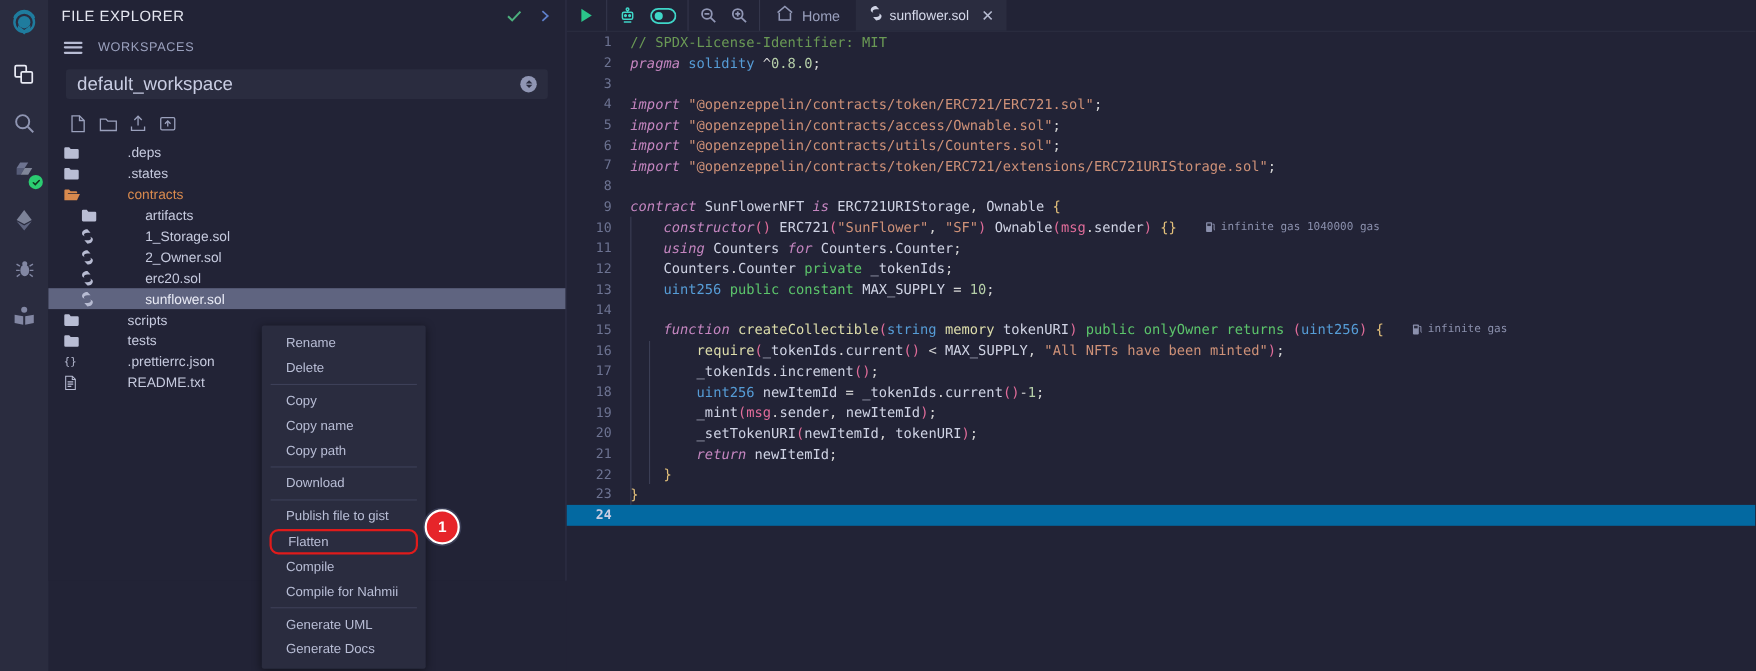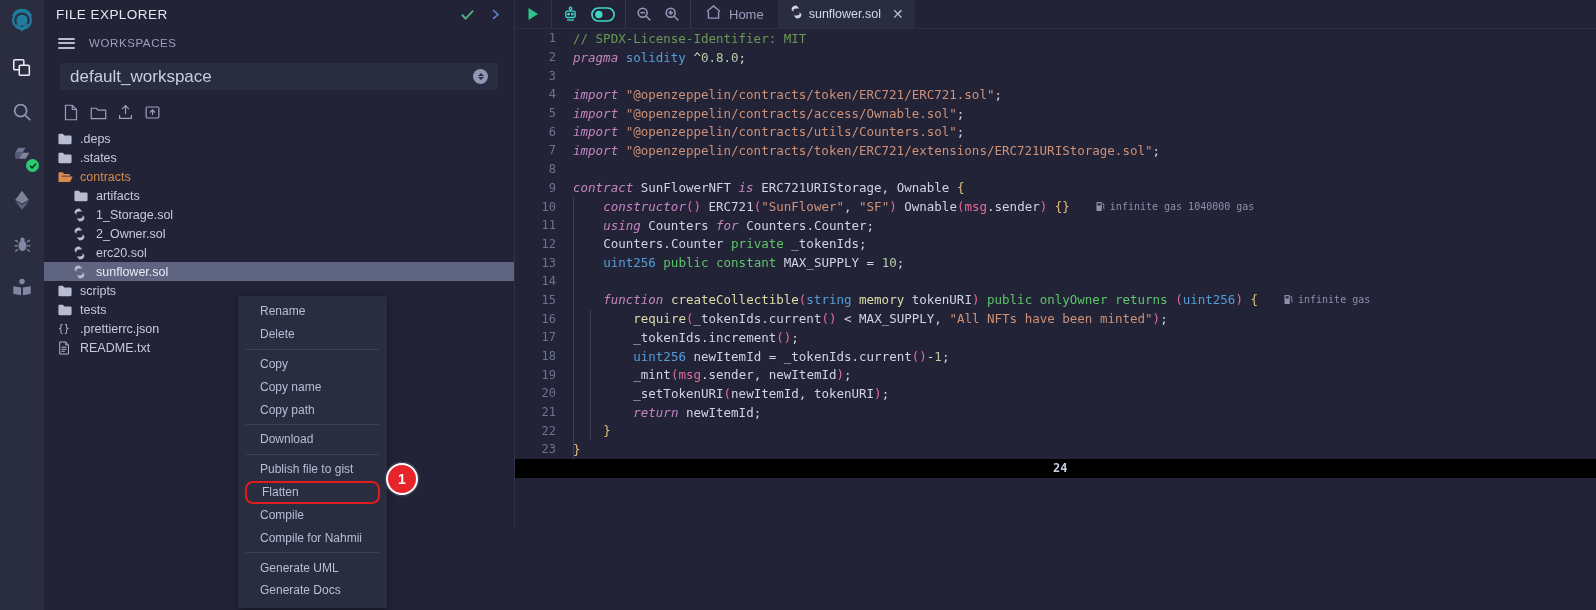--- a/index.html
+++ b/index.html
@@ -62,21 +62,21 @@
   }
   .ws-caret b.up{ border-bottom:3.5px solid #2a2c3f; }
   .ws-caret b.dn{ border-top:3.5px solid #2a2c3f; }
 
   .tree-tools{ display:flex; gap:5px; padding:11px 0 4px 16px; }
   .tree-tools .tt{ width:22px;height:22px; display:flex;align-items:center;justify-content:center; cursor:pointer; }
 
   .tree{ padding-top:2px; }
   .node{
     height:19px; display:flex; align-items:center; padding-left:14px; cursor:pointer;
-    font-size:12.5px; color:#c6cade; white-space:nowrap;
+    font-size:12.5px; color:#c6cade; white-space:nowrap;gap:36px;
   }
   .node .nico{ width:17px; display:flex; align-items:center; justify-content:flex-start; margin-right:5px; flex:0 0 17px;}
   .node.d1{ padding-left:30px; }
   .node.sel{ background:#5f6480; }
   .node.sel .nlabel{ color:#e8eaf4; }
   .node.open-folder .nlabel{ color:#d98a4e; }
 
   
   .ctx{
     position:absolute; left:194px; top:296px; width:149px;
@@ -113,21 +113,21 @@
   .tb-home-label{ color:#9aa0bd; font-size:13px; }
   .tab{
     display:flex; align-items:center; gap:7px; padding:0 11px 0 13px;
     background:#2a2c3f; cursor:pointer; min-width:118px;
   }
   .tab-name{ color:#d5d9ea; font-size:12.5px; }
   .tab-x{ color:#b7bcd2; font-size:14px; line-height:1; margin-left:4px; cursor:pointer; }
 
   .code{ flex:1; position:relative; overflow:hidden; font-family:"DejaVu Sans Mono", monospace; }
   .cline{ height:18.7px; display:flex; align-items:center; white-space:pre; }
-  .cline.active{ background:#000000;justify-content:center; }
+  .cline.active{ background:#0369a1; }
   .gut{
     width:52px; flex:0 0 52px; text-align:right; padding-right:11px;
     color:#6d7392; font-size:12px;
   }
   .cline.active .gut{ color:#c9cde3; font-weight:bold; }
   .ctext{ font-size:12.5px; padding-left:6px; }
   .fold{
     position:absolute; left:630px; width:1px; background:#3b3e55;
   }
 

